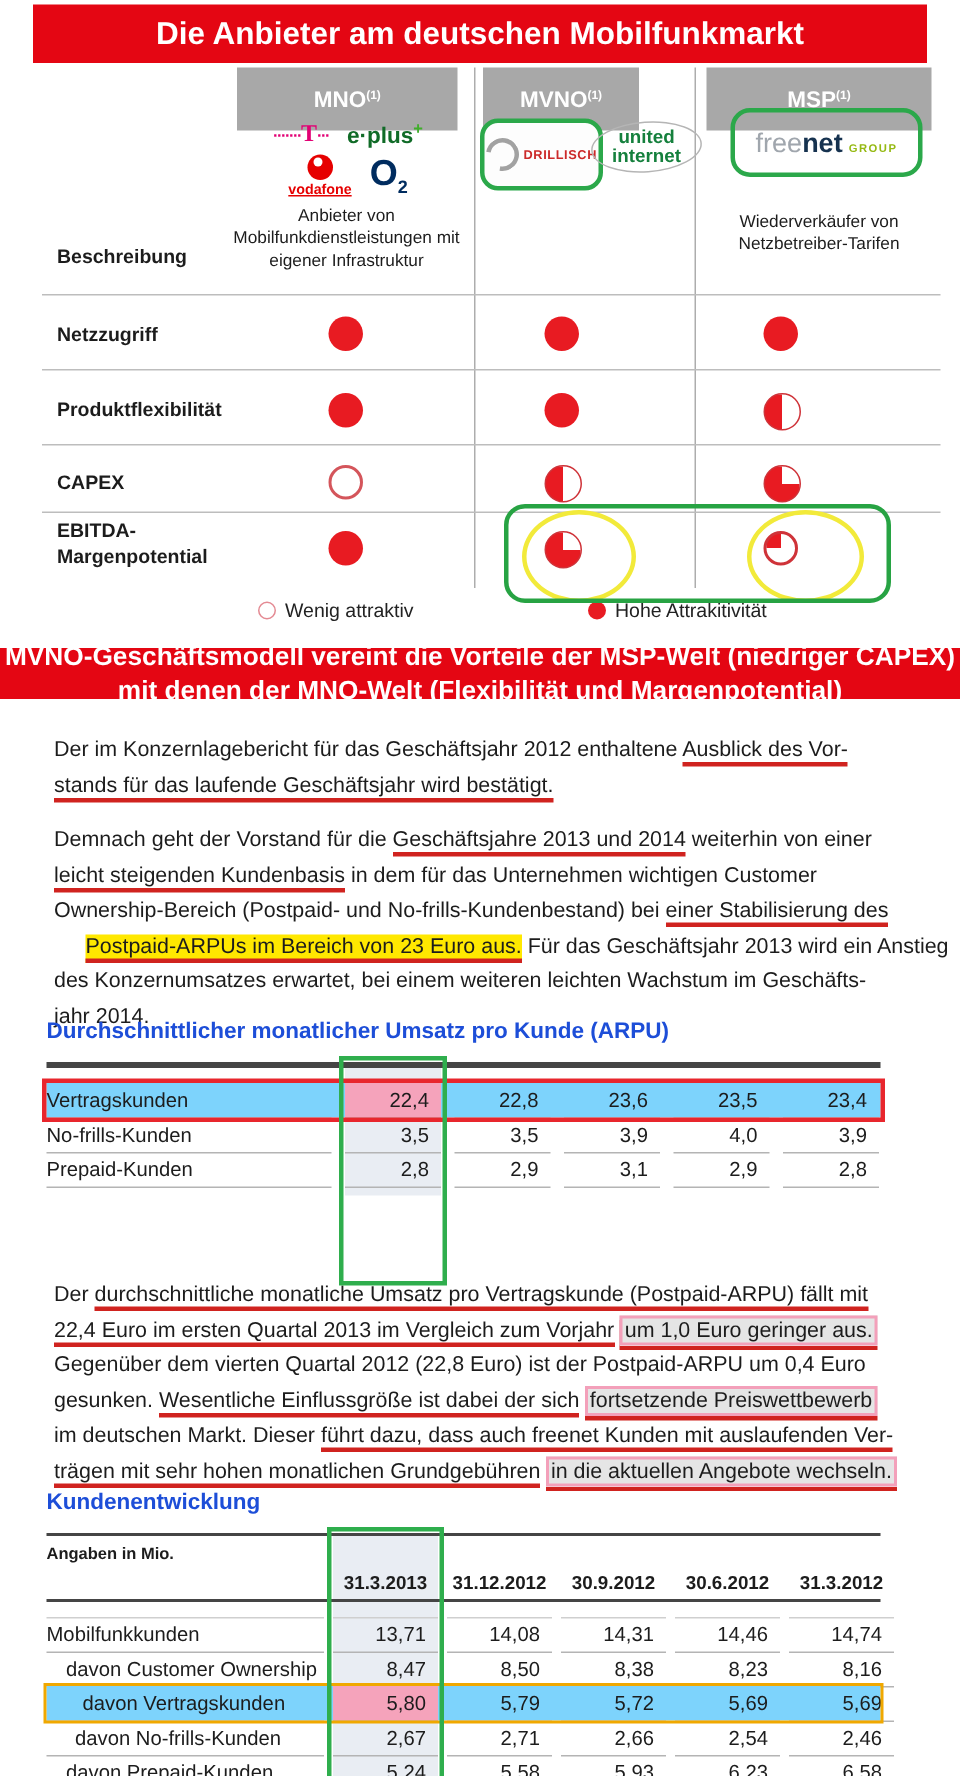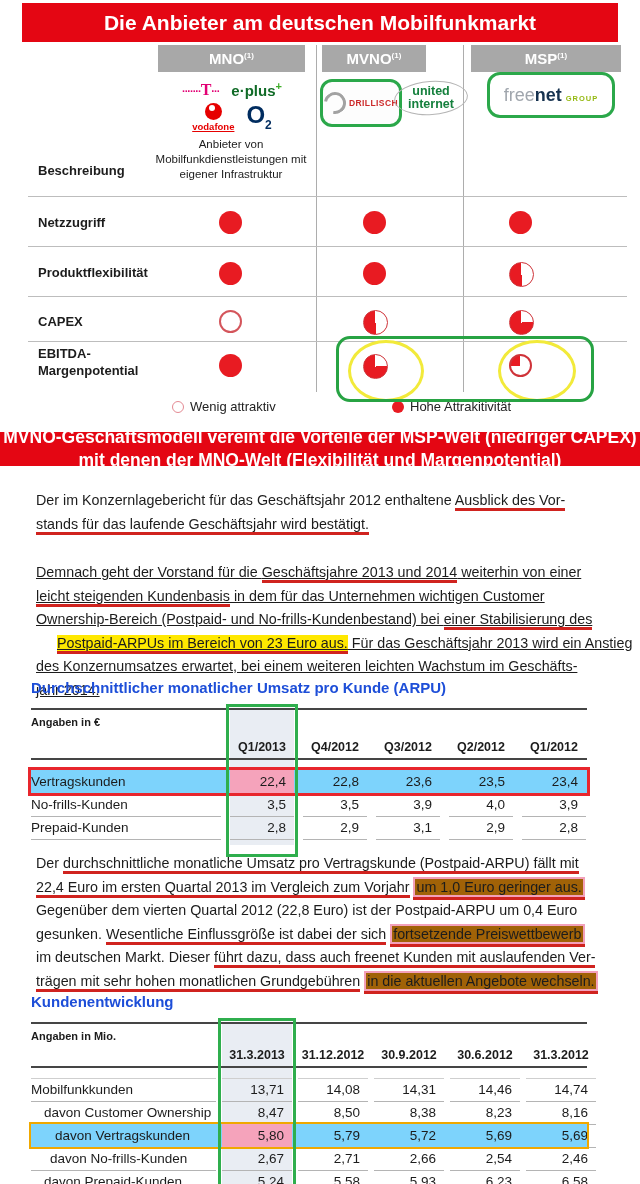--- a/index.html
+++ b/index.html
@@ -9,21 +9,21 @@
   
   .banner{position:absolute;background:#e40613;color:#fff;font-weight:bold;
           display:flex;flex-direction:column;align-items:center;justify-content:center;text-align:center;}
   #banner1{left:22px;top:3px;width:596px;height:39px;font-size:21px;}
   #banner2{left:0;top:432px;width:640px;height:34px;font-size:17.5px;line-height:23px;}
 
   
   .vline{position:absolute;width:1px;background:#adadad;top:45px;height:347px;}
   #vline1{left:316px;} #vline2{left:463px;}
   .hline{position:absolute;left:28px;width:599px;height:1px;background:#bdbdbd;}
-  .colhdr{position:absolute;top:45px;height:27px;background:#a8a8a8;color:#fff;font-weight:bold;
+  .colhdr{position:absolute;top:45px;height:42px;background:#a8a8a8;color:#fff;font-weight:bold;
           font-size:15px;display:flex;align-items:center;justify-content:center;}
   .colhdr sup{font-size:8px;margin-top:-6px;}
   #hdr-mno{left:158px;width:147px;} #hdr-mvno{left:322px;width:104px;} #hdr-msp{left:471px;width:150px;}
 
   .desc{position:absolute;font-size:11.5px;line-height:15px;text-align:center;color:#1c1c1c;}
   #desc-mno{left:145px;top:137px;width:172px;}
   #desc-mvno{left:318px;top:137px;width:112px;}
   #desc-msp{left:470px;top:141px;width:152px;}
   .rowlabel{position:absolute;left:38px;font-weight:bold;font-size:13px;white-space:pre-line;line-height:17px;}
 
@@ -73,22 +73,22 @@
   .fn-net{color:#16324f;font-size:18px;font-weight:bold;}
   .fn-group{color:#95b912;font-size:7.5px;font-weight:bold;letter-spacing:1px;margin-left:4px;margin-top:6px;}
 
   
   .para{position:absolute;left:36px;width:580px;font-size:14.3px;}
   .para .line{white-space:nowrap;height:23.5px;line-height:23.5px;}
   .seg-u{background-image:linear-gradient(#d0231f,#d0231f);background-size:100% 3px;
          background-position:0 100%;background-repeat:no-repeat;padding-bottom:3px;}
   .seg-hu{background-color:#ffe800;background-image:linear-gradient(#d0231f,#d0231f);background-size:100% 3px;
           background-position:0 100%;background-repeat:no-repeat;padding-bottom:3px;margin-left:21px;}
-  .seg-hp{background-color:#a16207;border:2px solid #f3a0ba;box-shadow:0 3px 0 #d0231f;padding:0 1px;}
-  #para1{top:489px;} #para2{top:561px;text-decoration:underline;} #para3{top:852px;}
+  .seg-hp{background-color:#e5e5e5;border:2px solid #f3a0ba;box-shadow:0 3px 0 #d0231f;padding:0 1px;}
+  #para1{top:489px;} #para2{top:549px;} #para3{top:852px;}
 
   .h-navy{position:absolute;left:31px;font-size:15px;font-weight:bold;color:#1d4ed8;}
   #h-arpu{top:679px;} #h-kunden{top:993px;}
 
   
   .tablewrap{position:absolute;left:31px;}
   #arpu-table{top:708px;width:556px;}
   #kunden-table{top:1022px;width:556px;}
   .trule{height:2px;background:#454545;position:relative;z-index:1;}
   .tgrid{display:grid;position:relative;z-index:1;align-items:center;}
@@ -165,20 +165,21 @@
     <div>united</div>
     <div>internet</div>
   </div>
   <div id="logo-freenet">
     <span class="fn-free">free</span>
       <span class="fn-net">net</span>
       <span class="fn-group">GROUP</span>
   </div>
 
   <div class="desc" id="desc-mno">Anbieter von Mobilfunkdienstleistungen mit eigener Infrastruktur</div>
+  <div class="desc" id="desc-msp">Wiederverkäufer von Netzbetreiber-Tarifen</div>
   <div class="rowlabel" style="top:162px">Beschreibung</div>
 
   <div class="hline" style="top:196px"></div>
   <div class="hline" style="top:246px"></div>
   <div class="hline" style="top:296px"></div>
   <div class="hline" style="top:341px"></div>
 
   <div id="matrix-rows">
       <div class="rowlabel" style="top: 214px;">Netzzugriff</div>
       <div class="ball full" style="left: 219px; top: 211px;"></div>
@@ -227,28 +228,20 @@
       <div class="line"><span>Ownership-Bereich (Postpaid- und No-frills-Kundenbestand) bei </span><span class="seg-u">einer Stabilisierung des</span></div>
       <div class="line"><span class="seg-hu">Postpaid-ARPUs im Bereich von 23 Euro aus.</span><span> Für das Geschäftsjahr 2013 wird ein Anstieg</span></div>
       <div class="line"><span>des Konzernumsatzes erwartet, bei einem weiteren leichten Wachstum im Geschäfts-</span></div>
       <div class="line"><span>jahr 2014.</span></div>
     </div>
 
   <div id="h-arpu" class="h-navy">Durchschnittlicher monatlicher Umsatz pro Kunde (ARPU)</div>
   <div id="arpu-table" class="tablewrap arpu">
       <div class="colshade"></div>
       <div class="trule"></div>
-      <div class="tgrid thead">
-        <div class="unitlabel">Angaben in €</div>
-        <div class="colhead">Q1/2013</div>
-        <div class="colhead">Q4/2012</div>
-        <div class="colhead">Q3/2012</div>
-        <div class="colhead">Q2/2012</div>
-        <div class="colhead">Q1/2012</div>
-      </div>
       <div class="trule"></div>
       <div class="tgrid spacer">
         <div></div>
         <div></div>
         <div></div>
         <div></div>
         <div></div>
         <div></div>
       </div>
       <div class="tgrid trow row-hl">

